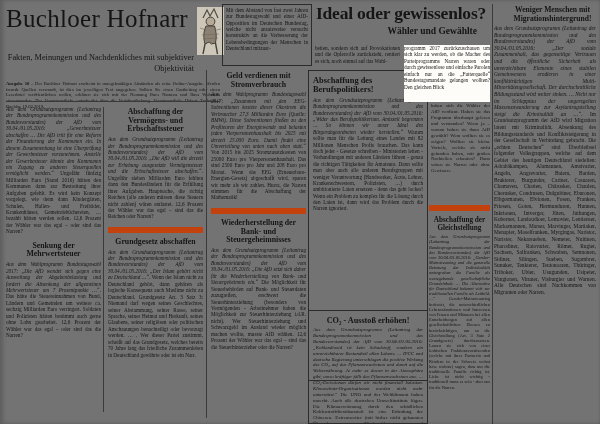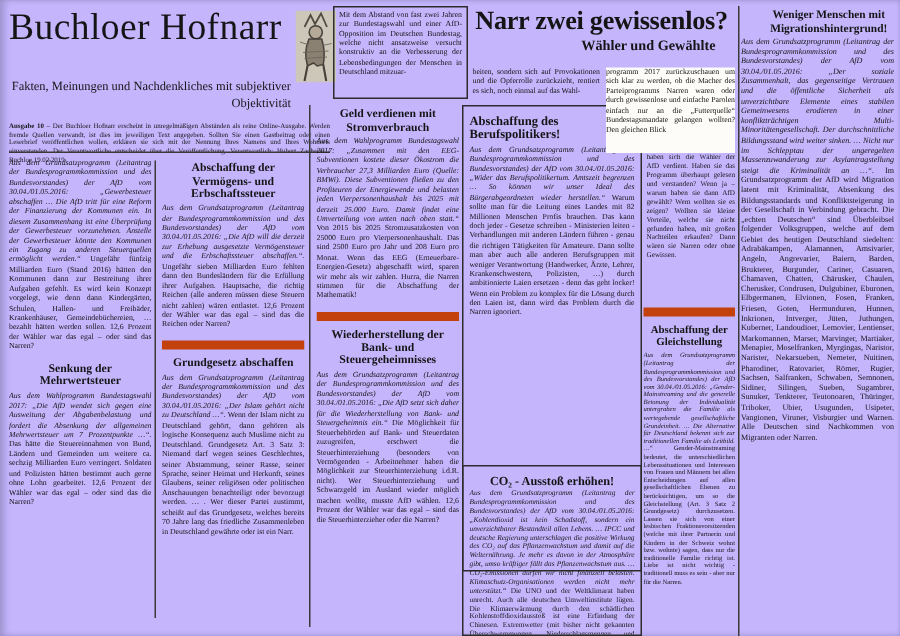--- a/index.html
+++ b/index.html
@@ -1,19 +1,19 @@
 <!DOCTYPE html>
 <html lang="de"><head>
 <meta charset="utf-8">
 <style>
   * { margin:0; padding:0; box-sizing:border-box; }
   html,body { background:#9a9a9a; }
   .page {
     position:relative; width:600px; height:424px; margin:0 auto;
-    background:#c4b5fd; color:#151515; overflow:hidden;
+    background:#737373; color:#151515; overflow:hidden;
     font-family:"Liberation Serif","DejaVu Serif",serif;
     box-shadow: inset 3px 0 4px rgba(0,0,0,.18), inset -1px 0 2px rgba(0,0,0,.08);
   }
   .abs { position:absolute; }
   p { text-align:justify; }
   .qt { font-style:italic; }
   .rule-v { position:absolute; width:1px; background:#3a3a3a; }
   .rule-h { position:absolute; height:1px; background:#3a3a3a; }
 
   
@@ -75,21 +75,21 @@
       </svg>
     </span>
     <div class="mast-sub">Fakten, Meinungen und Nachdenkliches mit subjektiver Objektivität</div>
     <p class="impressum"><b>Ausgabe 10</b><span> – Der Buchloer Hofnarr erscheint in unregelmäßigen Abständen als reine Online-Ausgabe. Werden fremde Quellen verwandt, ist dies im jeweiligen Text angegeben. Sollten Sie einen Gastbeitrag oder einen Leserbrief veröffentlichen wollen, erklären sie sich mit der Nennung Ihres Namens und Ihres Wohnorts einverstanden. Der Verantwortliche entscheidet über die Veröffentlichung. Verantwortlich: Hubert Zacharie / Buchloe 19.02.2019</span></p>
   </header>
   <div class="rule-h" style="left:6px; top:101px; width:214px;"></div>
 
   <div class="abs introbox">
     <p>Mit dem Abstand von fast zwei Jahren zur Bundestagswahl und einer AfD-Opposition im Deutschen Bundestag, welche nicht ansatzweise versucht konstruktiv an die Verbesserung der Lebensbedingungen der Menschen in Deutschland mitzuar-</p>
   </div>
-  <h1 class="abs headline">Narr zwei gewissenlos?</h1>
+  <h1 class="abs headline">Ideal oder gewissenlos?</h1>
   <h2 class="abs subhead">Wähler und Gewählte</h2>
   <div class="abs leadcol lead-a">
       <p>beiten, sondern sich auf Provokationen und die Opferrolle zurückzieht, rentiert es sich, noch einmal auf das Wahl-</p>
     </div>
   <div class="abs leadcol lead-b">
       <p>programm 2017 zurückzuschauen um sich klar zu werden, ob die Macher des Parteiprogramms Narren waren oder durch gewissenlose und einfache Parolen einfach nur an die „Futterquelle“ Bundestagsmandate gelangen wollten? Den gleichen Blick</p>
     </div>
   <div class="abs leadcol lead-c">
       <p>haben sich die Wähler der AfD verdient. Haben sie das Programm überhaupt gelesen und verstanden? Wenn ja – warum haben sie dann AfD gewählt? Wem wollten sie es zeigen? Wollten sie kleine Vorteile, welche sie nicht gefunden haben, mit großen Nachteilen erkaufen? Dann wären sie Narren oder ohne Gewissen.</p>
     </div>

